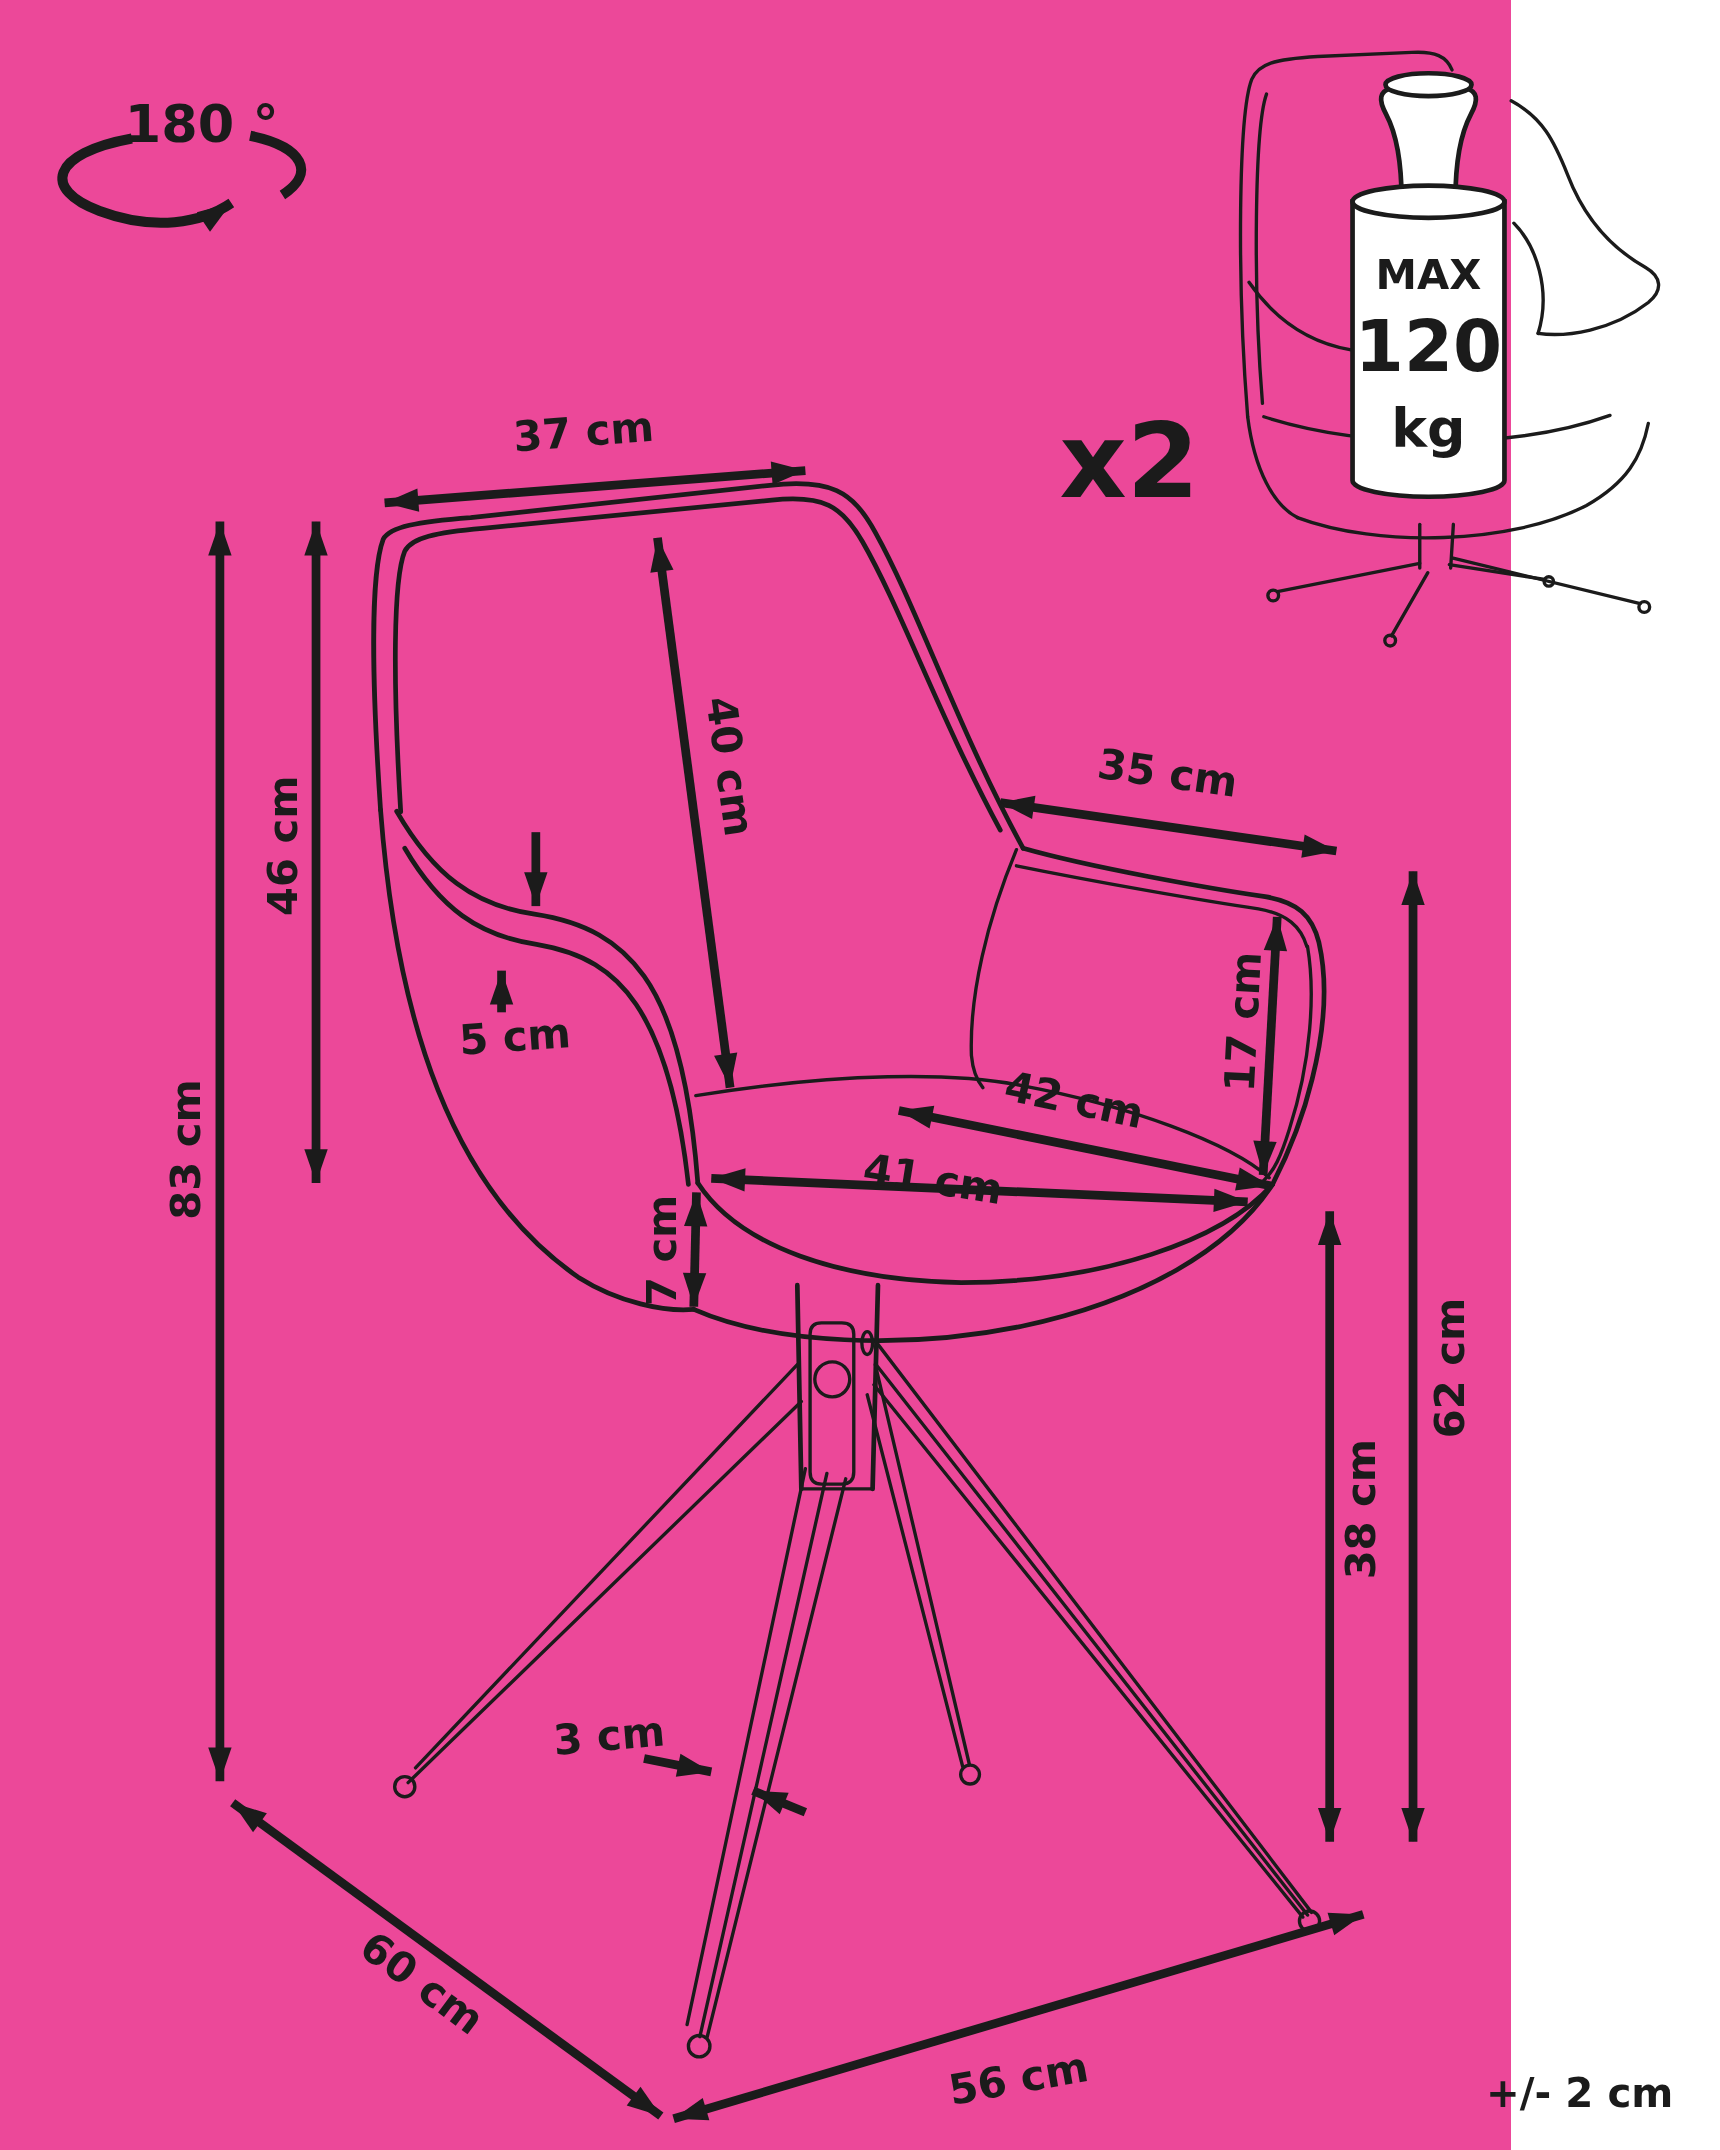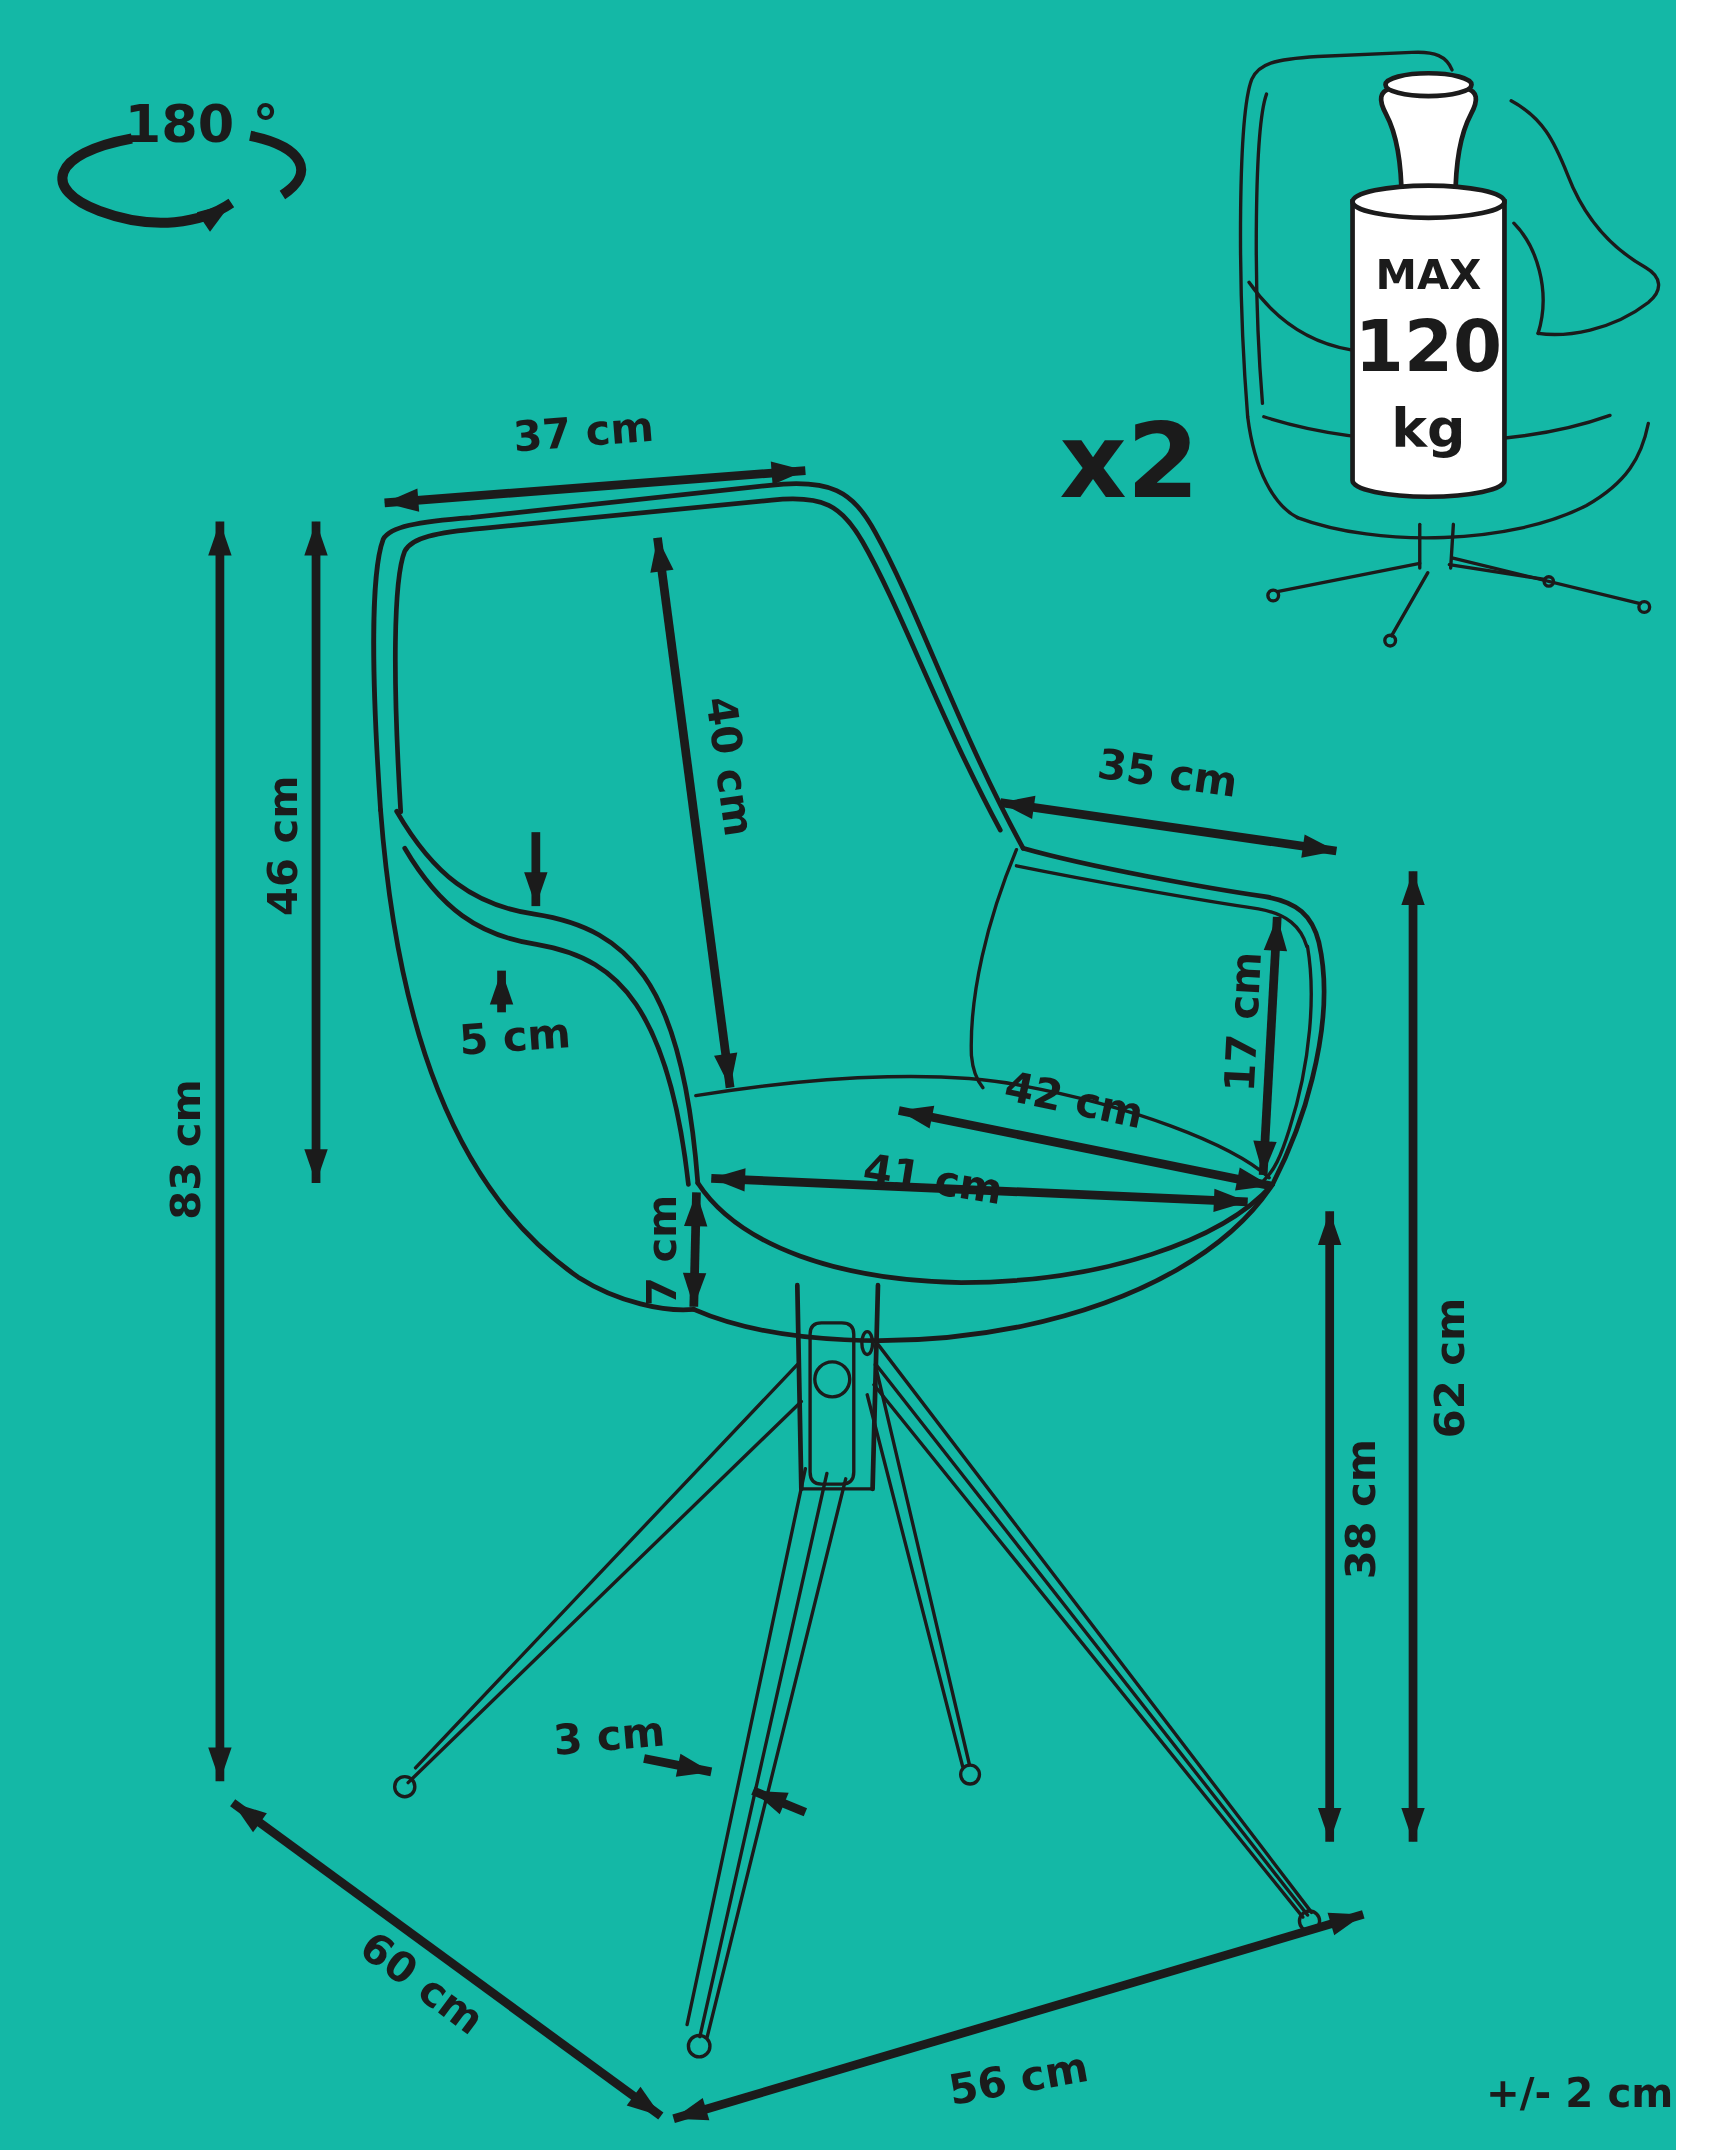--- a/index.html
+++ b/index.html
@@ -1,16 +1,16 @@
 <!DOCTYPE html>
 <html style="font-size:10.8px"><head>
 <meta charset="utf-8">
 <style>
   html,body{margin:0;padding:0;background:#ffffff;}
-  .page{width:1676px;height:2151px;position:relative;background:#14b8a6;}
+  .page{width:1511px;height:2151px;position:relative;background:#ec4899;}
   svg{display:block;}
   .dim-text{font-family:"DejaVu Sans","Liberation Sans",sans-serif;font-weight:bold;fill:#1b1b1b;}
   .big-text{font-family:"DejaVu Sans","Liberation Sans",sans-serif;font-weight:bold;fill:#1b1b1b;}
   .outline{fill:none;stroke:#1b1b1b;stroke-width:7;stroke-linecap:round;stroke-linejoin:round;}
   .outline-thin{fill:none;stroke:#1b1b1b;stroke-width:5;stroke-linecap:round;stroke-linejoin:round;}
   .dim-line{stroke:#1b1b1b;stroke-width:13;fill:none;}
   .white-fill{fill:#ffffff;stroke:#1b1b1b;stroke-width:7;}
 </style>
 </head>
 <body>

